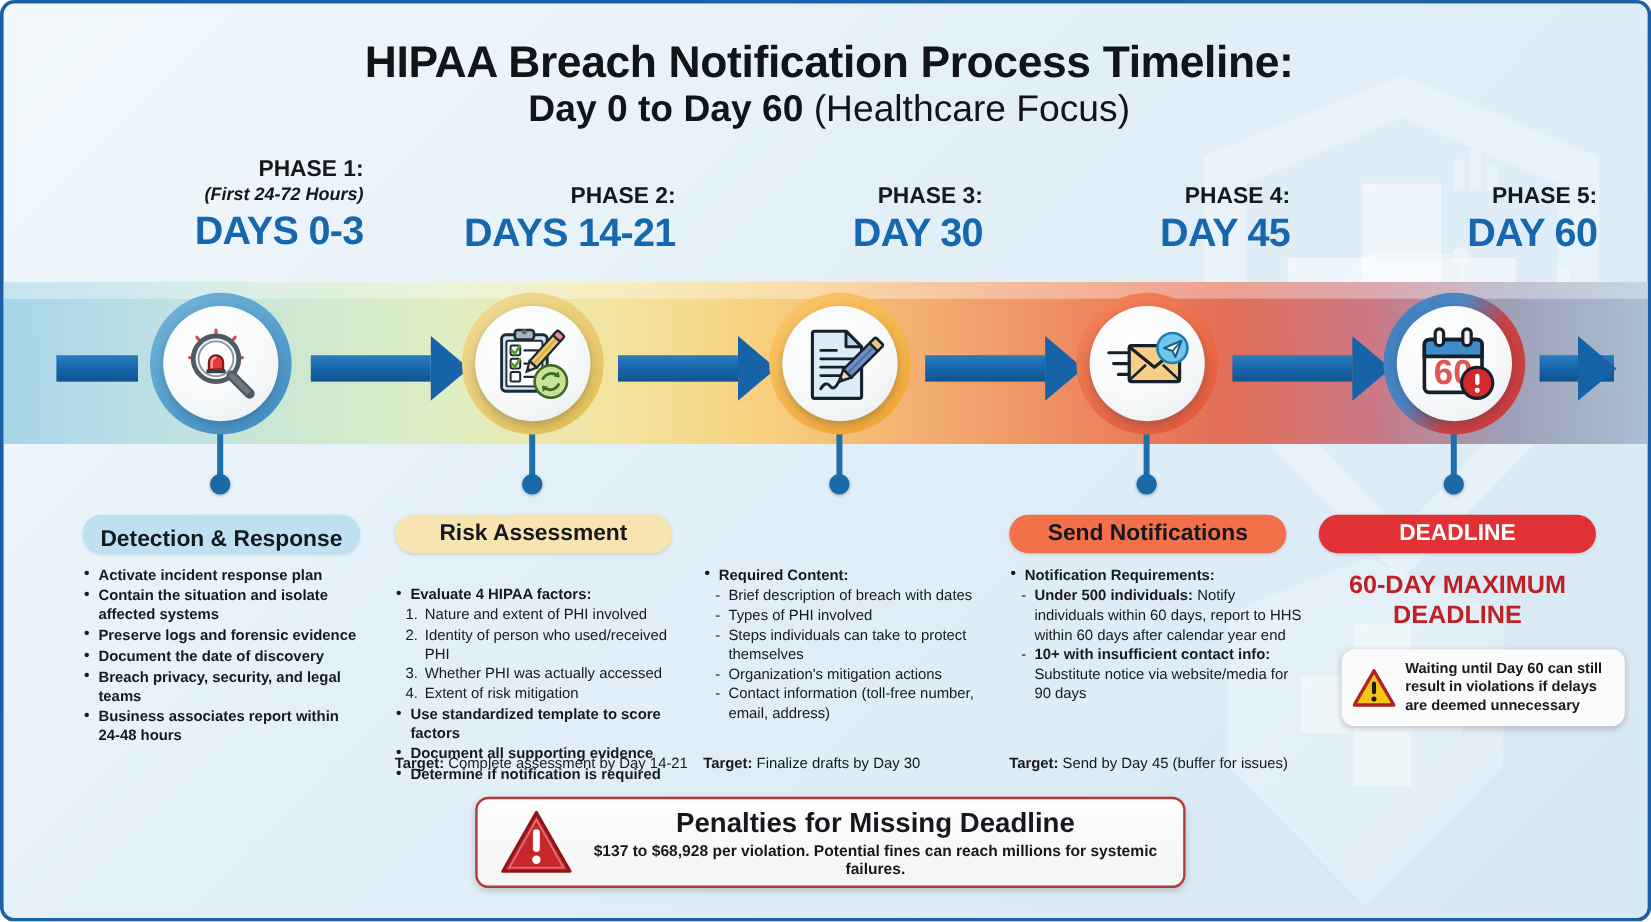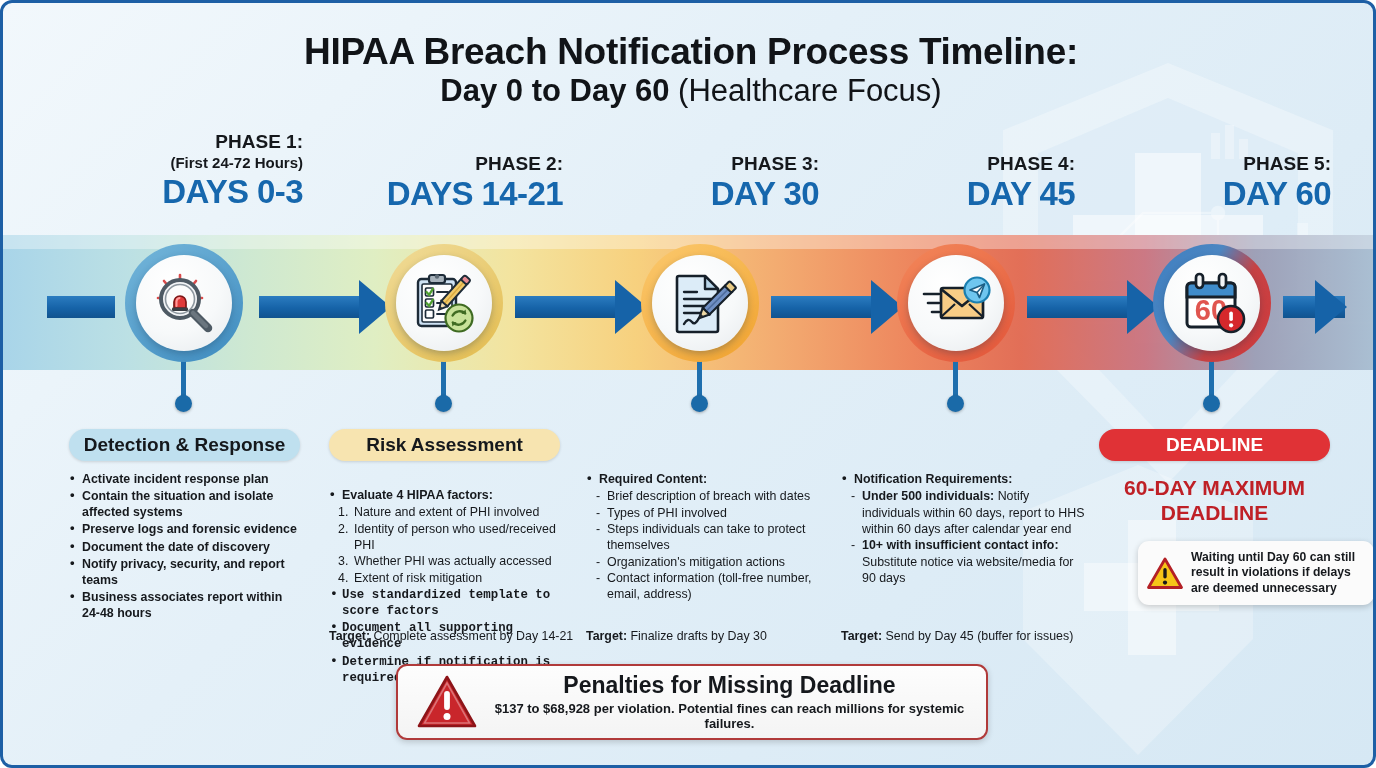--- a/index.html
+++ b/index.html
@@ -69,21 +69,21 @@
   }
   .arrow-head {
     position: absolute; width: 0; height: 0; top: 277px; z-index: 3;
     border-top: 27px solid transparent;
     border-bottom: 27px solid transparent;
     border-left: 32px solid #1663a8;
   }
 
   .phase-head { position: absolute; text-align: right; width: 100%; z-index: 6; }
   .phase-label { font-size: 19px; font-weight: bold; color: #15181c; line-height: 1.18; }
-  .phase-sub { font-size: 15px; font-weight: bold; color: #15181c; line-height: 1.3; }
+  .phase-sub { font-size: 15px; font-weight: bold; color: #15181c; line-height: 1.3; font-style: italic; }
   .phase-days { font-size: 33px; font-weight: bold; color: #1667ad; line-height: 1.16; letter-spacing: -.6px; }
 
   
   .node { position: absolute; width: 118px; height: 118px; border-radius: 50%; z-index: 7; }
   .node .ring { position:absolute; inset:0; border-radius:50%; }
   .node .disc {
     position: absolute; inset: 11px; border-radius: 50%;
     background: radial-gradient(circle at 38% 30%, #ffffff 0%, #f7f9fa 55%, #e6eaed 100%);
     box-shadow: 0 3px 7px rgba(20,50,80,.28);
     display: flex; align-items: center; justify-content: center;
@@ -233,30 +233,30 @@
         <path d="M27 42 v-6 a6 6 0 0 1 12 0 v6 z" fill="#e03a3a" stroke="#7e1616" stroke-width="1.7"></path>
         <path d="M29.5 40 v-4.6 a3.5 3.5 0 0 1 3-3.4" stroke="#ff9a9a" stroke-width="2" fill="none" stroke-linecap="round"></path>
         <rect x="25" y="41.5" width="16" height="3.6" rx="1.3" fill="#3a3f45"></rect>
         <line x1="46" y1="47" x2="61" y2="62" stroke="#4e5a64" stroke-width="8.5" stroke-linecap="round"></line>
         <line x1="46" y1="47" x2="59" y2="60" stroke="#6b767f" stroke-width="4.5" stroke-linecap="round"></line>
       </svg>
     </div>
   </div>
   <div class="stem" style="left:178px; top:358px; height:36px;"></div>
   <div class="stem-dot" style="left:172px; top:392px;"></div>
-  <div class="pill" style="left:66px; top:426px; width:231px; background:#bfe0ef;">
+  <div class="pill" style="left:66px; top:426px; width:231px; background:#bfe0ef;align-items:flex-end;">
     <span>Detection &amp; Response</span>
   </div>
   <div class="body" style="left:66px; top:468px; width:231px;">
     <ul class="bl">
       <li>Activate incident response plan</li>
       <li>Contain the situation and isolate affected systems</li>
       <li>Preserve logs and forensic evidence</li>
       <li>Document the date of discovery</li>
-      <li>Notify privacy, security, and report teams</li>
+      <li>Breach privacy, security, and legal teams</li>
       <li>Business associates report within 24-48 hours</li>
     </ul>
   </div>
 
   <div class="phase-head" style="left:322px; top:150px; width:238px;">
     <div class="phase-label">PHASE 2:</div>
     <div class="phase-days">DAYS 14-21</div>
   </div>
   <div class="node" style="left:382px; top:241px;">
     <div class="ring" style="background:linear-gradient(145deg,#f0dc9a,#e3bc4e);"></div>
@@ -303,21 +303,21 @@
   <div class="body" style="left:326px; top:468px; width:250px;margin-top:16px;">
     <ul class="bl">
       <li>Evaluate 4 HIPAA factors:</li>
     </ul>
     <ol class="subnum">
       <li><span class="n">1.</span><span>Nature and extent of PHI involved</span></li>
       <li><span class="n">2.</span><span>Identity of person who used/received PHI</span></li>
       <li><span class="n">3.</span><span>Whether PHI was actually accessed</span></li>
       <li><span class="n">4.</span><span>Extent of risk mitigation</span></li>
     </ol>
-    <ul class="bl" style="margin-top:1px;font-family:Liberation Mono, monospace;">
+    <ul class="bl" style="margin-top:1px;">
       <li>Use standardized template to score factors</li>
       <li>Document all supporting evidence</li>
       <li>Determine if notification is required</li>
     </ul>
   </div>
   <div class="target" style="position:absolute; left:326px; top:625px; width:255px; z-index:6;">
     <b>Target:</b><span> Complete assessment by Day 14-21</span>
   </div>
 
   <div class="phase-head" style="left:578px; top:150px; width:238px;">
@@ -382,20 +382,23 @@
         <path d="M22 23 L43 40 L64 23" fill="none" stroke="#16202a" stroke-width="2.7" stroke-linejoin="round"></path>
         <path d="M22 51 L36 38 M64 51 L50 38" fill="none" stroke="#16202a" stroke-width="2.2"></path>
         <circle cx="58" cy="24" r="12.5" fill="#6fc6ef" stroke="#1b7fb0" stroke-width="2.2"></circle>
         <path d="M51 24 L65.5 18 L60.5 31.5 L58 26.5 z" fill="#ffffff" stroke="#1b5e85" stroke-width="1.7" stroke-linejoin="round"></path>
         <path d="M58 26.5 L65.5 18" stroke="#1b5e85" stroke-width="1.5"></path>
       </svg>
     </div>
   </div>
   <div class="stem" style="left:950px; top:358px; height:36px;"></div>
   <div class="stem-dot" style="left:944px; top:392px;"></div>
+  <div class="pill" style="left:838px; top:426px; width:231px; background:#f2714a;">
+    <span>Send Notifications</span>
+  </div>
   <div class="body" style="left:838px; top:468px; width:245px;">
     <ul class="bl">
       <li>Notification Requirements:</li>
     </ul>
     <ul class="subdash">
       <li><b>Under 500 individuals:</b><span> Notify individuals within 60 days, report to HHS within 60 days after calendar year end</span></li>
       <li><b>10+ with insufficient contact info:</b><span> Substitute notice via website/media for 90 days</span></li>
     </ul>
   </div>
   <div class="target" style="position:absolute; left:838px; top:625px; width:255px; z-index:6;">
@@ -422,21 +425,21 @@
     </div>
   </div>
   <div class="stem" style="left:1206px; top:358px; height:36px;"></div>
   <div class="stem-dot" style="left:1200px; top:392px;"></div>
   <div class="pill" style="left:1096px; top:426px; width:231px; background:#e03236; color:#ffffff;">
     <span>DEADLINE</span>
   </div>
   <div class="deadline-big" style="left:1096px; top:472px; width:231px;">
     <span>60-DAY MAXIMUM DEADLINE</span>
   </div>
-  <div class="warnbox" style="left:1115px; top:538px; width:236px;margin-left:20px;">
+  <div class="warnbox" style="left:1115px; top:538px; width:236px;">
     <svg width="36" height="33" viewBox="0 0 36 33" style="flex:0 0 auto;">
       <path d="M18 2 L34.5 30.5 H1.5 z" fill="#f5c518" stroke="#b32025" stroke-width="2.8" stroke-linejoin="round"></path>
       <rect x="16.3" y="11" width="3.4" height="10.5" rx="1.7" fill="#1a1a1a"></rect>
       <circle cx="18" cy="25.6" r="2.1" fill="#1a1a1a"></circle>
     </svg>
     <div class="wtxt">Waiting until Day 60 can still result in violations if delays are deemed unnecessary</div>
   </div>
 
   <div class="penalty">
     <svg width="62" height="56" viewBox="0 0 62 56" style="flex:0 0 auto;">

